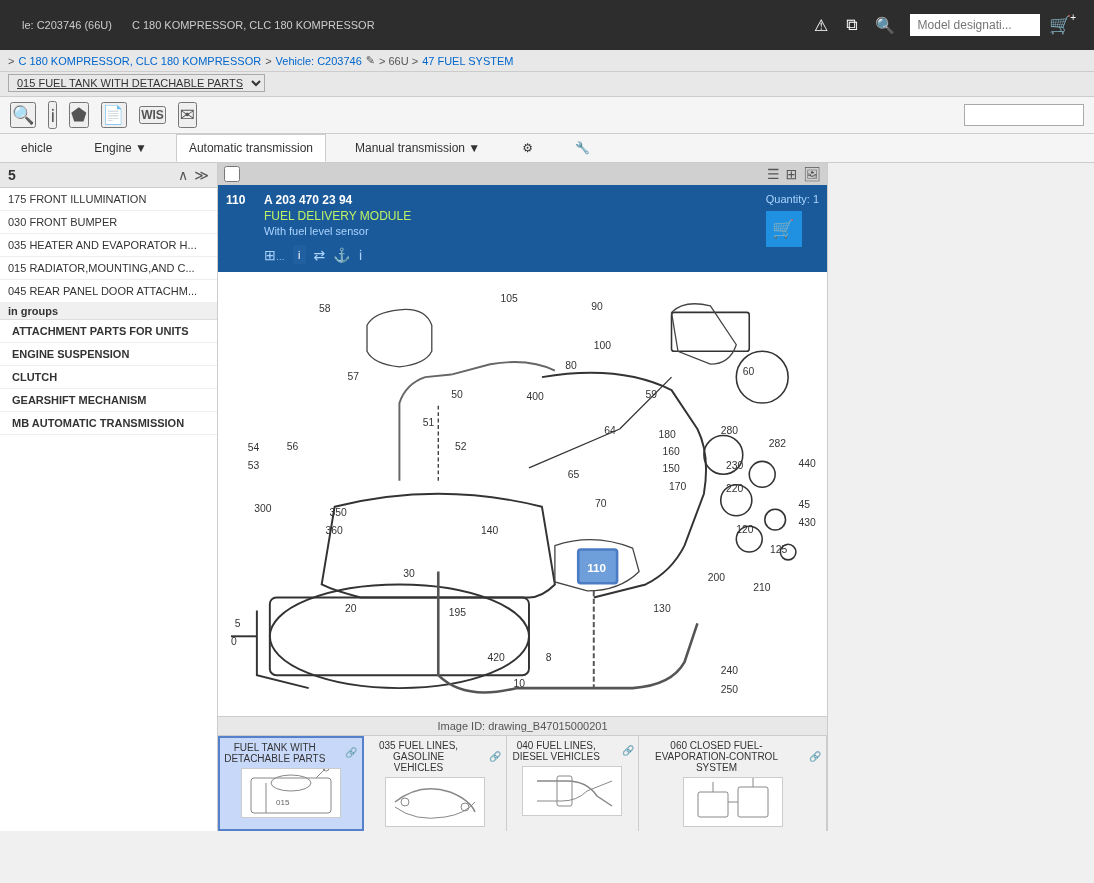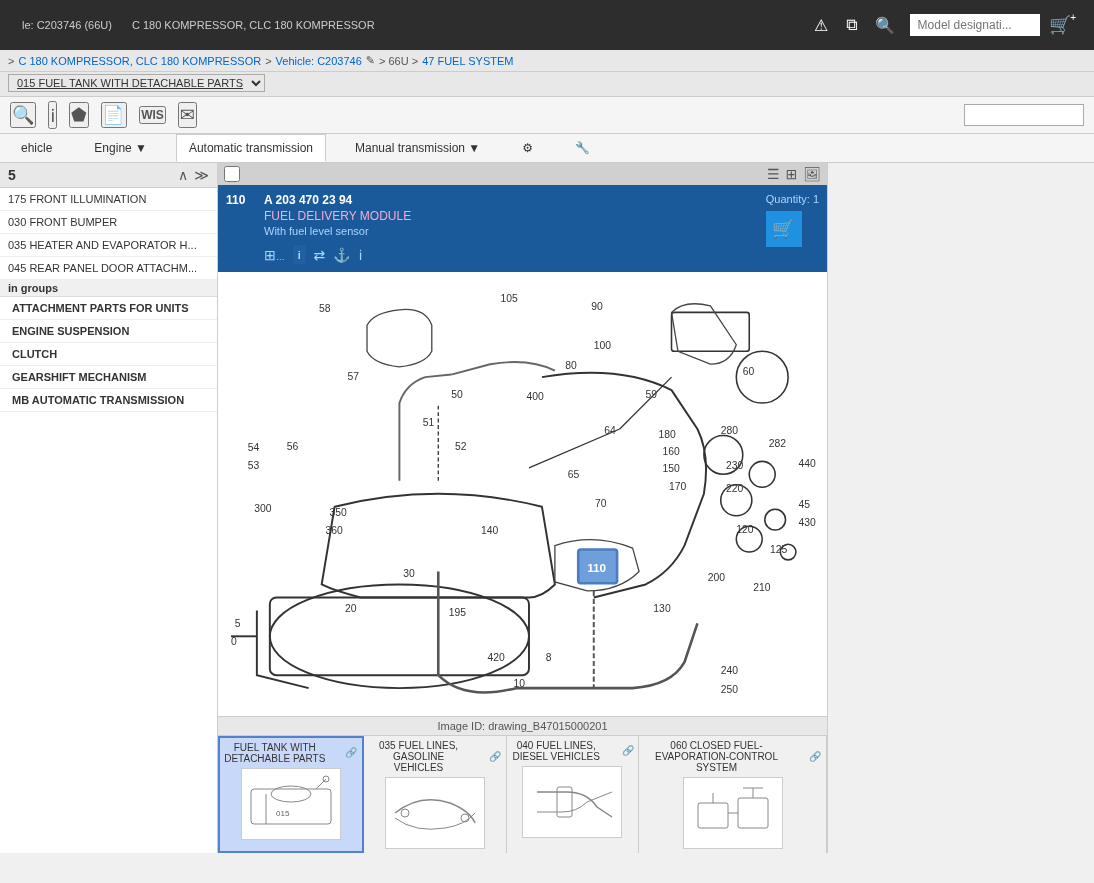--- a/index.html
+++ b/index.html
@@ -236,21 +236,21 @@
     .part-details {
       flex: 1;
     }
     .part-code {
       font-size: 12px;
       font-weight: bold;
       color: #fff;
     }
     .part-name {
       font-size: 12px;
-      color: #f9a8d4;
+      color: #bef264;
       margin-top: 2px;
     }
     .part-desc {
       font-size: 11px;
       color: #aad4ff;
       margin-top: 2px;
     }
     .part-icons-row {
       display: flex;
       gap: 8px;
@@ -327,21 +327,21 @@
       font-size: 10px;
       color: #333;
       text-align: center;
       margin-bottom: 4px;
       display: flex;
       align-items: center;
       gap: 20px;
     }
     .thumb-img-area {
       width: 100px;
-      height: 72px;
+      height: 50px;
       background: white;
       border: 1px solid #ccc;
       display: flex;
       align-items: center;
       justify-content: center;
       overflow: hidden;
     }
 
     
     ::-webkit-scrollbar { width: 8px; }
@@ -419,20 +419,21 @@
       <span class="sidebar-header-num">5</span>
       <div class="sidebar-header-icons">
         <span class="sidebar-header-icon">∧</span>
         <span class="sidebar-header-icon">≫</span>
       </div>
     </div>
     <div class="sidebar-list">
       <div class="sidebar-item">175 FRONT ILLUMINATION</div>
       <div class="sidebar-item">030 FRONT BUMPER</div>
       <div class="sidebar-item">035 HEATER AND EVAPORATOR H...</div>
+      <div class="sidebar-item">015 RADIATOR,MOUNTING,AND C...</div>
       <div class="sidebar-item">045 REAR PANEL DOOR ATTACHM...</div>
 
       <div class="sidebar-section-header">in groups</div>
       <div class="sidebar-group-item">ATTACHMENT PARTS FOR UNITS</div>
       <div class="sidebar-group-item">ENGINE SUSPENSION</div>
       <div class="sidebar-group-item">CLUTCH</div>
       <div class="sidebar-group-item">GEARSHIFT MECHANISM</div>
       <div class="sidebar-group-item">MB AUTOMATIC TRANSMISSION</div>
     </div>
   </div>

